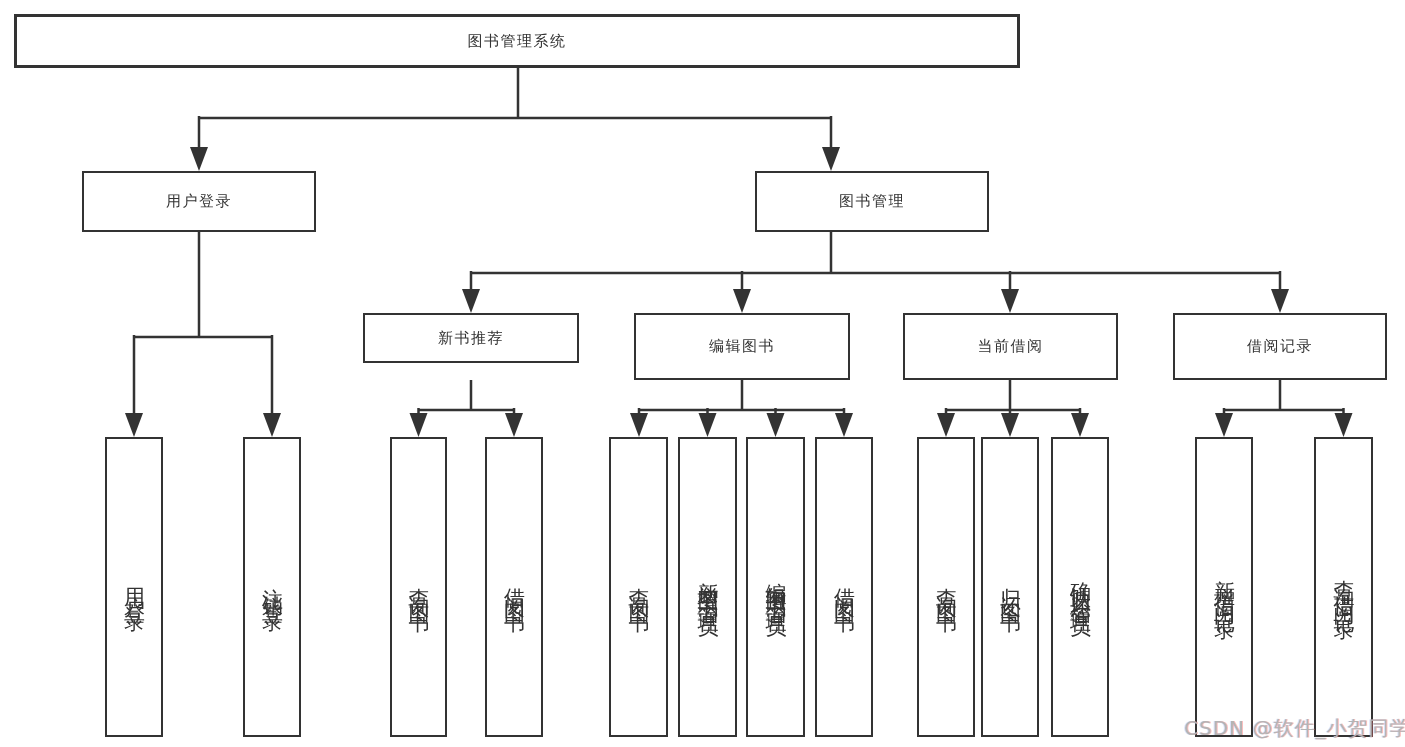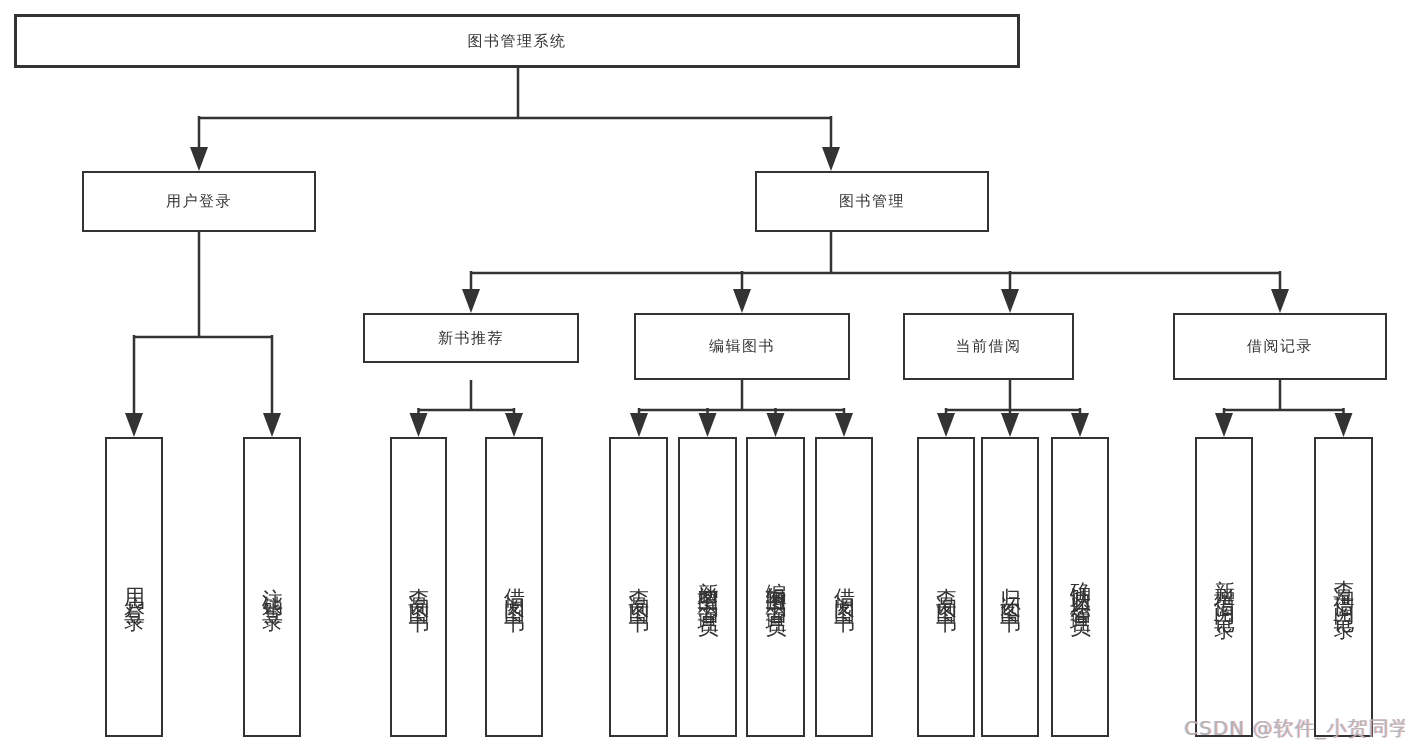--- a/index.html
+++ b/index.html
@@ -106,21 +106,21 @@
   <div class="box hbox" style="left:714px; top:171px; width:234px; height:61px;margin-left:41px;">
     <span class="lbl">图书管理</span>
   </div>
 
   <div class="box hbox" style="left:363px; top:313px; width:216px; height:50px;">
     <span class="lbl">新书推荐</span>
   </div>
   <div class="box hbox" style="left:634px; top:313px; width:216px; height:67px;">
     <span class="lbl">编辑图书</span>
   </div>
-  <div class="box hbox" style="left:903px; top:313px; width:171px; height:67px;">
+  <div class="box hbox" style="left:903px; top:313px; width:215px; height:67px;">
     <span class="lbl">当前借阅</span>
   </div>
   <div class="box hbox" style="left:1173px; top:313px; width:214px; height:67px;">
     <span class="lbl">借阅记录</span>
   </div>
 
   <div class="box vbox" style="left:105px; top:437px; width:58px; height:300px;">
     <span class="lbl">用户登录</span>
   </div>
   <div class="box vbox" style="left:243px; top:437px; width:58px; height:300px;">

